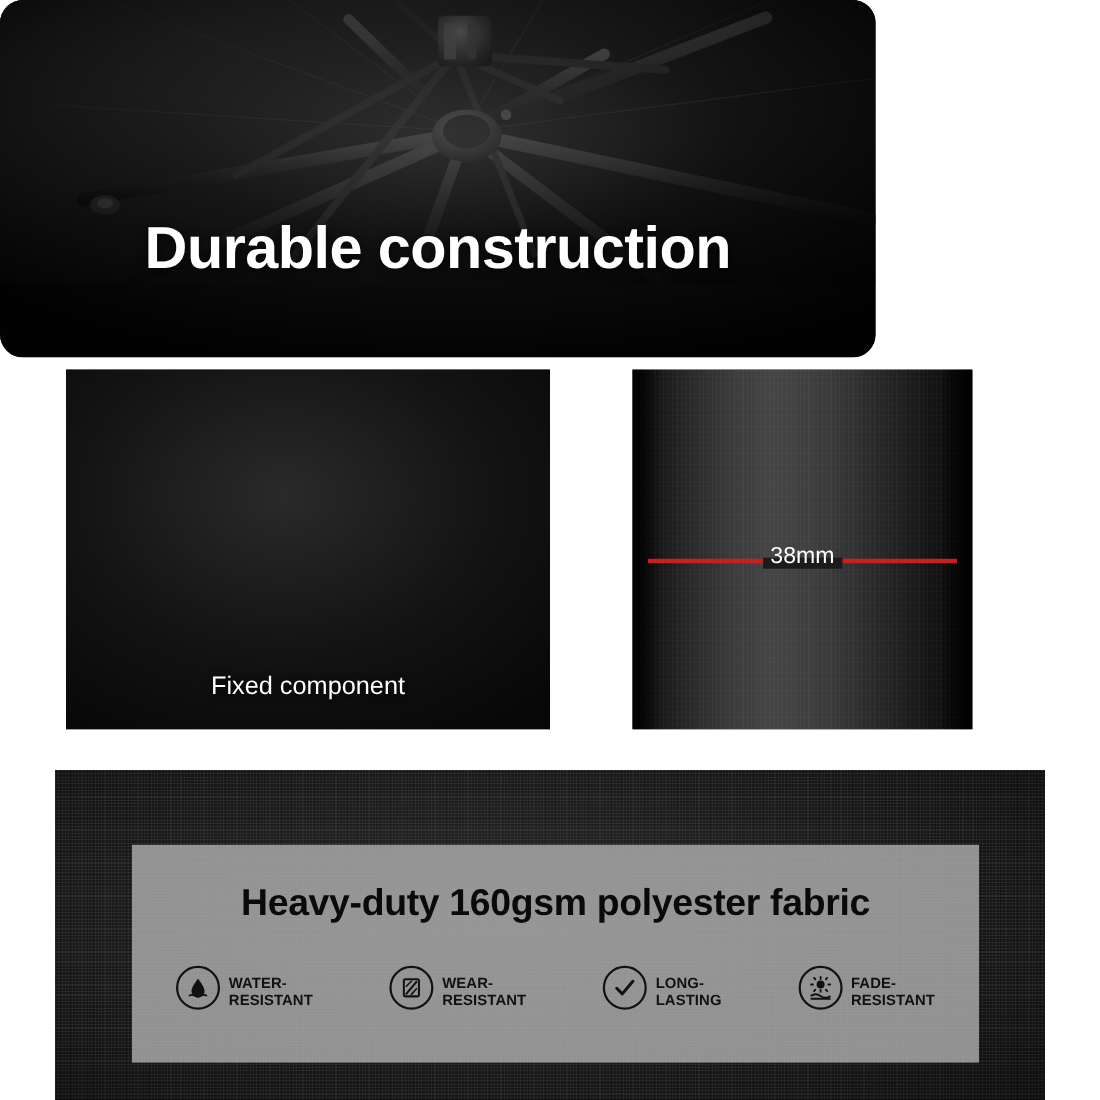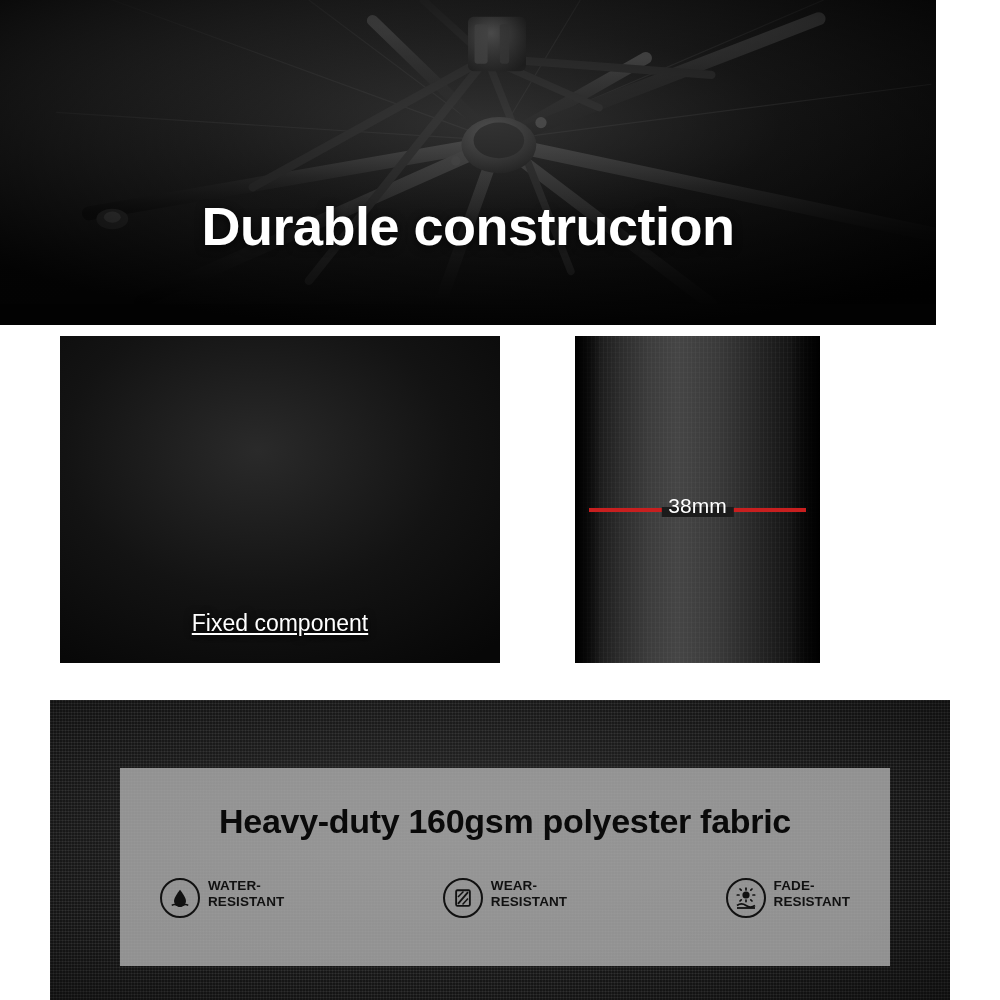--- a/index.html
+++ b/index.html
@@ -11,23 +11,24 @@
   }
   .page {
     position: relative;
     width: 1000px; height: 1000px;
     background: #ffffff;
   }
 
   
   .panel-top {
     position: absolute;
-    left: 0; top: 0; width: 936px; height: 325px;
+    left: 0; top: 0; width: 796px; height: 325px;
     background: #0c0c0c;
     overflow: hidden;
+    border-radius: 21px;
   }
   .rib-canvas { position: absolute; inset: 0; }
   .vignette-top {
     position: absolute; inset: 0;
     background: radial-gradient(ellipse 70% 65% at 52% 38%, rgba(70,70,70,0.55) 0%, rgba(25,25,25,0.25) 45%, rgba(0,0,0,0.85) 100%);
     pointer-events: none;
   }
   .top-text {
     position: absolute;
     left: 0; right: 0; top: 198px;
@@ -57,32 +58,31 @@
     background: #ffffff;
   }
   .photo {
     position: absolute;
     top: 11px;
     height: 327px;
     overflow: hidden;
     background: #0b0b0b;
   }
   .photo-left { left: 60px; width: 440px; }
-  .photo-right { left: 575px; width: 245px; }
+  .photo-right { left: 575px; width: 309px; }
 
   .caption {
     position: absolute;
     left: 0; right: 0;
     bottom: 26px;
     text-align: center;
     color: #ffffff;
     font-size: 23px;
     text-shadow: 0 1px 8px rgba(0,0,0,0.9);
     z-index: 6;
-    text-decoration: underline;
   }
 
   
   .lp-bg { position: absolute; inset: 0; background:
       radial-gradient(ellipse 80% 80% at 45% 35%, #2a2a2a 0%, #131313 55%, #070707 100%); }
 
   
   .pole {
     position: absolute; left: 0; top: 0; width: 100%; height: 100%;
     background: linear-gradient(90deg,
@@ -159,21 +159,21 @@
   }
   .feature-row {
     position: absolute;
     left: 40px; right: 40px; top: 110px;
     display: flex;
     justify-content: space-between;
     align-items: flex-start;
   }
   .feature {
     display: flex;
-    align-items: flex-start;
+    align-items: flex-end;
     gap: 8px;
   }
   .f-ico {
     width: 40px; height: 40px;
     border: 2.5px solid #111;
     border-radius: 50%;
     display: flex; align-items: center; justify-content: center;
     flex: 0 0 auto;
     background: transparent;
   }
@@ -371,20 +371,29 @@
                 <rect x="4.5" y="3.5" width="15" height="17" rx="1.5" fill="none" stroke="#111" stroke-width="2"></rect>
                 <path d="M6.5 18.5 L17.5 5.5" stroke="#111" stroke-width="2"></path>
                 <path d="M6.5 11 L12.5 5" stroke="#111" stroke-width="1.6"></path>
                 <path d="M11.5 19 L17.5 12.5" stroke="#111" stroke-width="1.6"></path>
               </svg>
             </span>
             <span class="f-label">WEAR-
 RESISTANT</span>
           </div>
 
+          <div class="feature">
+            <span class="f-ico">
+              <svg width="22" height="22" viewBox="0 0 24 24">
+                <path d="M4 12.5 L9.5 18 L20 5.5" stroke="#111" stroke-width="3" fill="none" stroke-linecap="round" stroke-linejoin="round"></path>
+              </svg>
+            </span>
+            <span class="f-label">LONG-
+LASTING</span>
+          </div>
 
           <div class="feature">
             <span class="f-ico">
               <svg width="24" height="24" viewBox="0 0 24 24">
                 <circle cx="12" cy="9" r="3.6" fill="#111"></circle>
                 <g stroke="#111" stroke-width="1.7" stroke-linecap="round">
                   <path d="M12 2.2 V4"></path>
                   <path d="M12 14 V15.6"></path>
                   <path d="M5 9 H3.3"></path>
                   <path d="M20.7 9 H19"></path>

